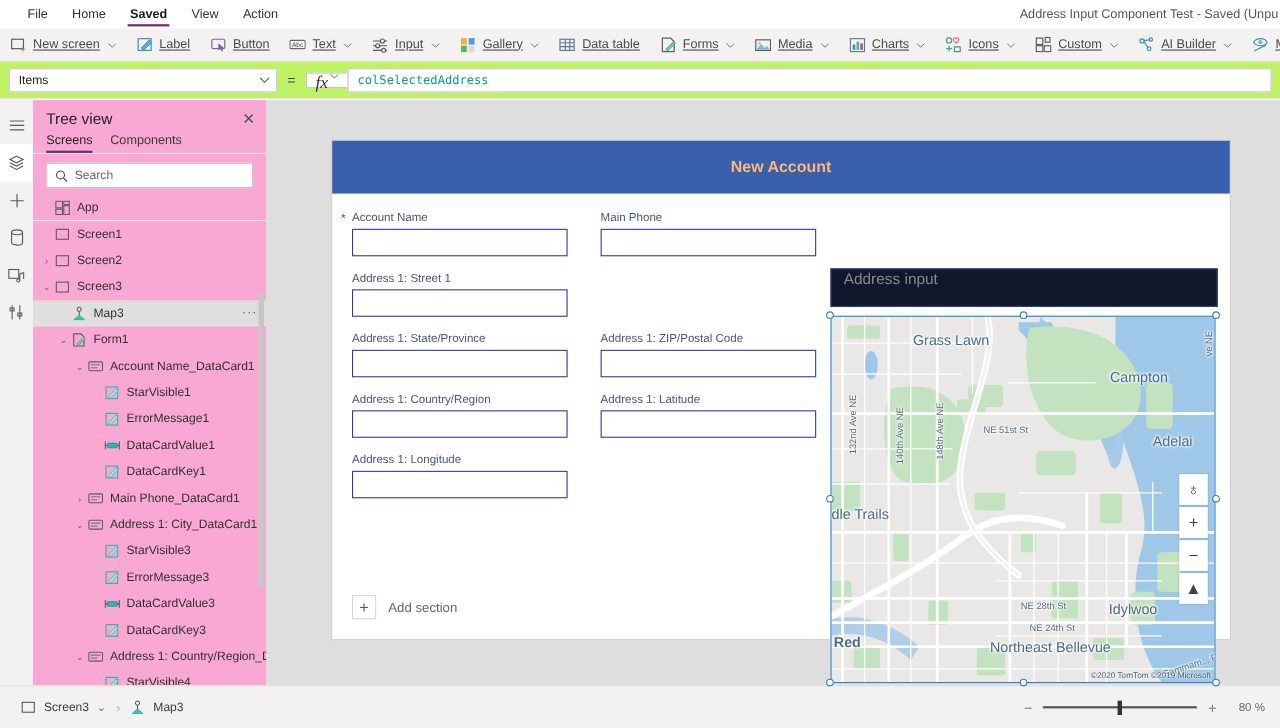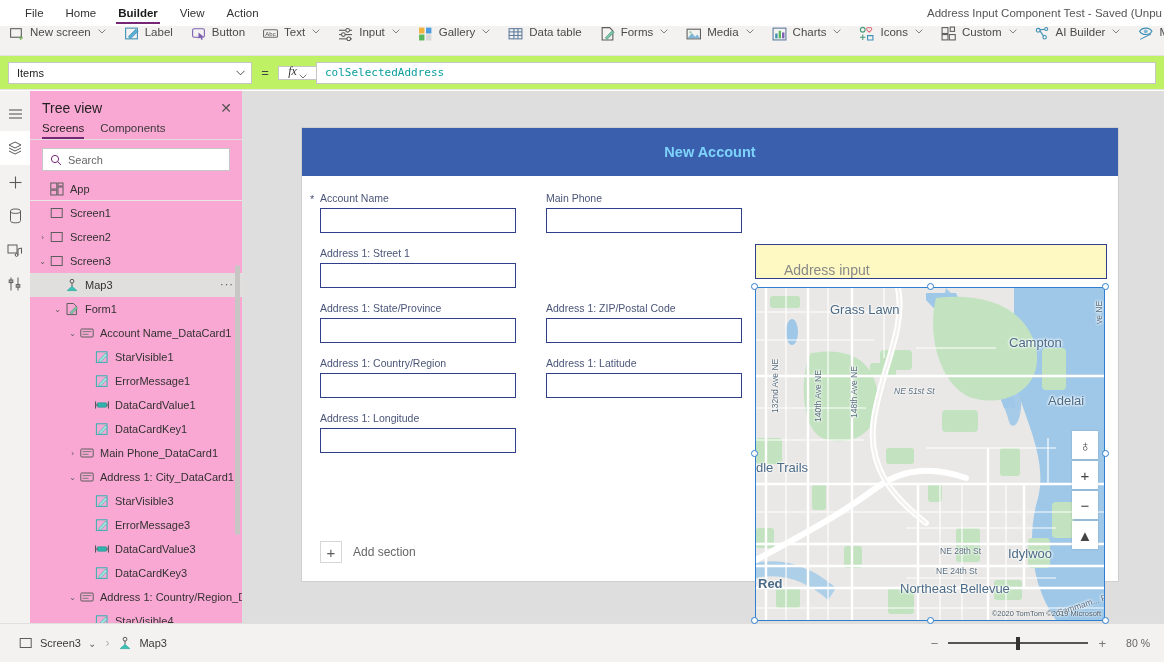--- a/index.html
+++ b/index.html
@@ -34,44 +34,45 @@
     padding-right:2px; white-space:nowrap;
   }
 
   
   .ribbon {
     position:absolute; left:0; top:26px; width:1164px; height:30px;
     background:#f3f2f1; display:flex; align-items:center;
     border-bottom:1px solid #e4e2e0;
   }
   .rb {
-    display:flex; align-items:flex-start; gap:6px; height:30px;
+    display:flex; align-items:center; gap:6px; height:30px;
     padding:0 9px; font-size:11.5px; color:#4a4a4a; cursor:default;
     white-space:nowrap;
+    text-decoration:underline;
   }
   .rb .ic { width:15px; height:15px; display:flex; align-items:center; justify-content:center; flex:0 0 15px;}
   .rb .cv { font-size:9px; color:#666; margin-left:1px; }
   .rb-sep { width:1px; height:18px; background:#e0dedc; }
 
   
   .formulabar {
     position:absolute; left:0; top:56px; width:1164px; height:34px;
     background:#bef264; display:flex; align-items:center; padding:0 8px;
     border-bottom:1px solid #e6e4e2;
   }
   .prop-select {
     width:244px; height:22px; border:1px solid #c8c6c4; background:#fff;
     display:flex; align-items:center; justify-content:space-between;
     padding:0 6px 0 8px; font-size:11px; color:#222;
   }
   .eq { width:26px; text-align:center; font-size:13px; color:#444; }
   .fx-box {
     width:38px; height:14px; border:1px solid #c8c6c4; border-right:none;
-    background:#fff; display:flex; align-items:flex-end; justify-content:center;
-    gap:2px; font-size:12px; color:#333; font-style:italic;
+    background:#fff; display:flex; align-items:flex-start; justify-content:center;
+    gap:2px; font-size:16px; color:#333; font-style:italic;
     font-family:"Liberation Serif", serif;
   }
   .formula-input {
     flex:1; height:22px; border:1px solid #c8c6c4; background:#fff;
     display:flex; align-items:center; padding-left:8px;
     font-family:"DejaVu Sans Mono", monospace; font-size:11px; color:#0a9d9d;
   }
 
   
   .rail {
@@ -131,43 +132,43 @@
   .canvasarea {
     position:absolute; left:243px; top:91px; width:921px; height:532px;
     background:#dedede;
   }
   .screen {
     position:absolute; left:59px; top:37px; width:816px; height:453px;
     background:#ffffff; box-shadow:0 0 0 1px #cfcfcf;
   }
   .form-header {
     height:48px; display:flex; align-items:center; justify-content:center;
-    color:#7dd3fc; font-size:14.5px; font-weight:bold;
+    color:#fdba74; font-size:14.5px; font-weight:bold;
   }
   .form-body { position:relative; height:405px; }
   .fields { position:absolute; left:18px; top:16px; width:422px; }
   .frow { display:flex; gap:30px; }
   .fcol { width:196px; margin-bottom:14px; position:relative; }
   .flabel { font-size:10.5px; color:#4a5579; margin-bottom:4px; display:block; white-space:nowrap;}
   .finput { height:25px; border:1px solid #2f3f89; background:#fff; }
   .star { position:absolute; left:-10px; top:1px; color:#4a5579; font-size:11px; }
   .addsection {
     position:absolute; left:18px; bottom:18px; display:flex; align-items:center; gap:11px;
   }
   .addsection .plusbox {
     width:22px; height:22px; border:1px solid #d6d6d6; display:flex;
     align-items:center; justify-content:center; color:#5a5a5a; font-size:15px;
   }
   .addsection .ast { font-size:12px; color:#666; }
 
   
   .addr-input {
     position:absolute; left:453px; top:68px; width:352px; height:35px;
-    border:1px solid #2f3f89; background:#fef9c3; display:flex; align-items:flex-end;
-    padding-left:28px; font-size:14px; color:#888;
+    border:1px solid #2f3f89; background:#0f172a; display:flex; align-items:flex-start;
+    padding-left:11px; font-size:14px; color:#888;
   }
   .mapwrap { position:absolute; left:453px; top:111px; width:350px; height:334px; }
   .mapframe { position:absolute; inset:0; border:1px solid #2f7fd0; overflow:hidden; background:#e9e8e6; }
   .handle {
     position:absolute; width:7px; height:7px; border-radius:50%;
     background:#fff; border:1.5px solid #2f7fd0; z-index:30;
   }
   .mapctrls { position:absolute; right:6px; top:143px; display:flex; flex-direction:column; gap:2px; z-index:20;}
   .mapbtn {
     width:26px; height:28px; background:#fff; display:flex; align-items:center;
@@ -205,21 +206,21 @@
 </style>
 </head>
 <body>
 
 <div class="app">
 
   <div class="titlebar">
     <div class="menu-row" id="menu-row">
         <div class="menu-item">File</div>
         <div class="menu-item">Home</div>
-        <div class="menu-item active">Builder</div>
+        <div class="menu-item active">Saved</div>
         <div class="menu-item">View</div>
         <div class="menu-item">Action</div>
       </div>
     <div class="app-title">Address Input Component Test - Saved (Unpu</div>
   </div>
 
   <div class="ribbon" id="ribbon">
       <div class="rb">
         <span class="ic">
           <svg width="15" height="15" viewBox="0 0 14 14">
@@ -836,22 +837,22 @@
               </g>
             </svg>
             <div id="map-labels">
                 <div class="mlabel big" style="left: 74px; top: 14px;">Grass Lawn</div>
                 <div class="mlabel big" style="left: 253px; top: 47px;">Campton</div>
                 <div class="mlabel big" style="left: 292px; top: 105px;">Adelai</div>
                 <div class="mlabel big" style="left: 0px; top: 172px;">dle Trails</div>
                 <div class="mlabel big" style="left: 252px; top: 258px;">Idylwoo</div>
                 <div class="mlabel big" style="left: 144px; top: 293px;">Northeast Bellevue</div>
                 <div class="mlabel big" style="left: 2px; top: 288px; font-weight: bold;">Red</div>
-                <div class="mlabel sm" style="left: 138px; top: 98px; font-style: italic;">NE 51st St</div>
-                <div class="mlabel sm" style="left: 184px; top: 258px; text-align: right;">NE 28th St</div>
+                <div class="mlabel sm" style="left: 138px; top: 98px;">NE 51st St</div>
+                <div class="mlabel sm" style="left: 172px; top: 258px; text-align: right;">NE 28th St</div>
                 <div class="mlabel sm" style="left: 180px; top: 278px;">NE 24th St</div>
                 <div class="mlabel sm rot" style="left: 14px; top: 125px;">132nd Ave NE</div>
                 <div class="mlabel sm rot" style="left: 57px; top: 134px;">140th Ave NE</div>
                 <div class="mlabel sm rot" style="left: 93px; top: 130px;">148th Ave NE</div>
                 <div class="mlabel sm rot" style="left: 338px; top: 36px;">ve NE</div>
                 <div class="mlabel sm rot-r" style="left: 300px; top: 320px;">Sammam... Pkwy NE</div>
               </div>
             <div class="mapctrls" id="mapctrls">
                 <div class="mapbtn">♁</div>
                 <div class="mapbtn">+</div>

